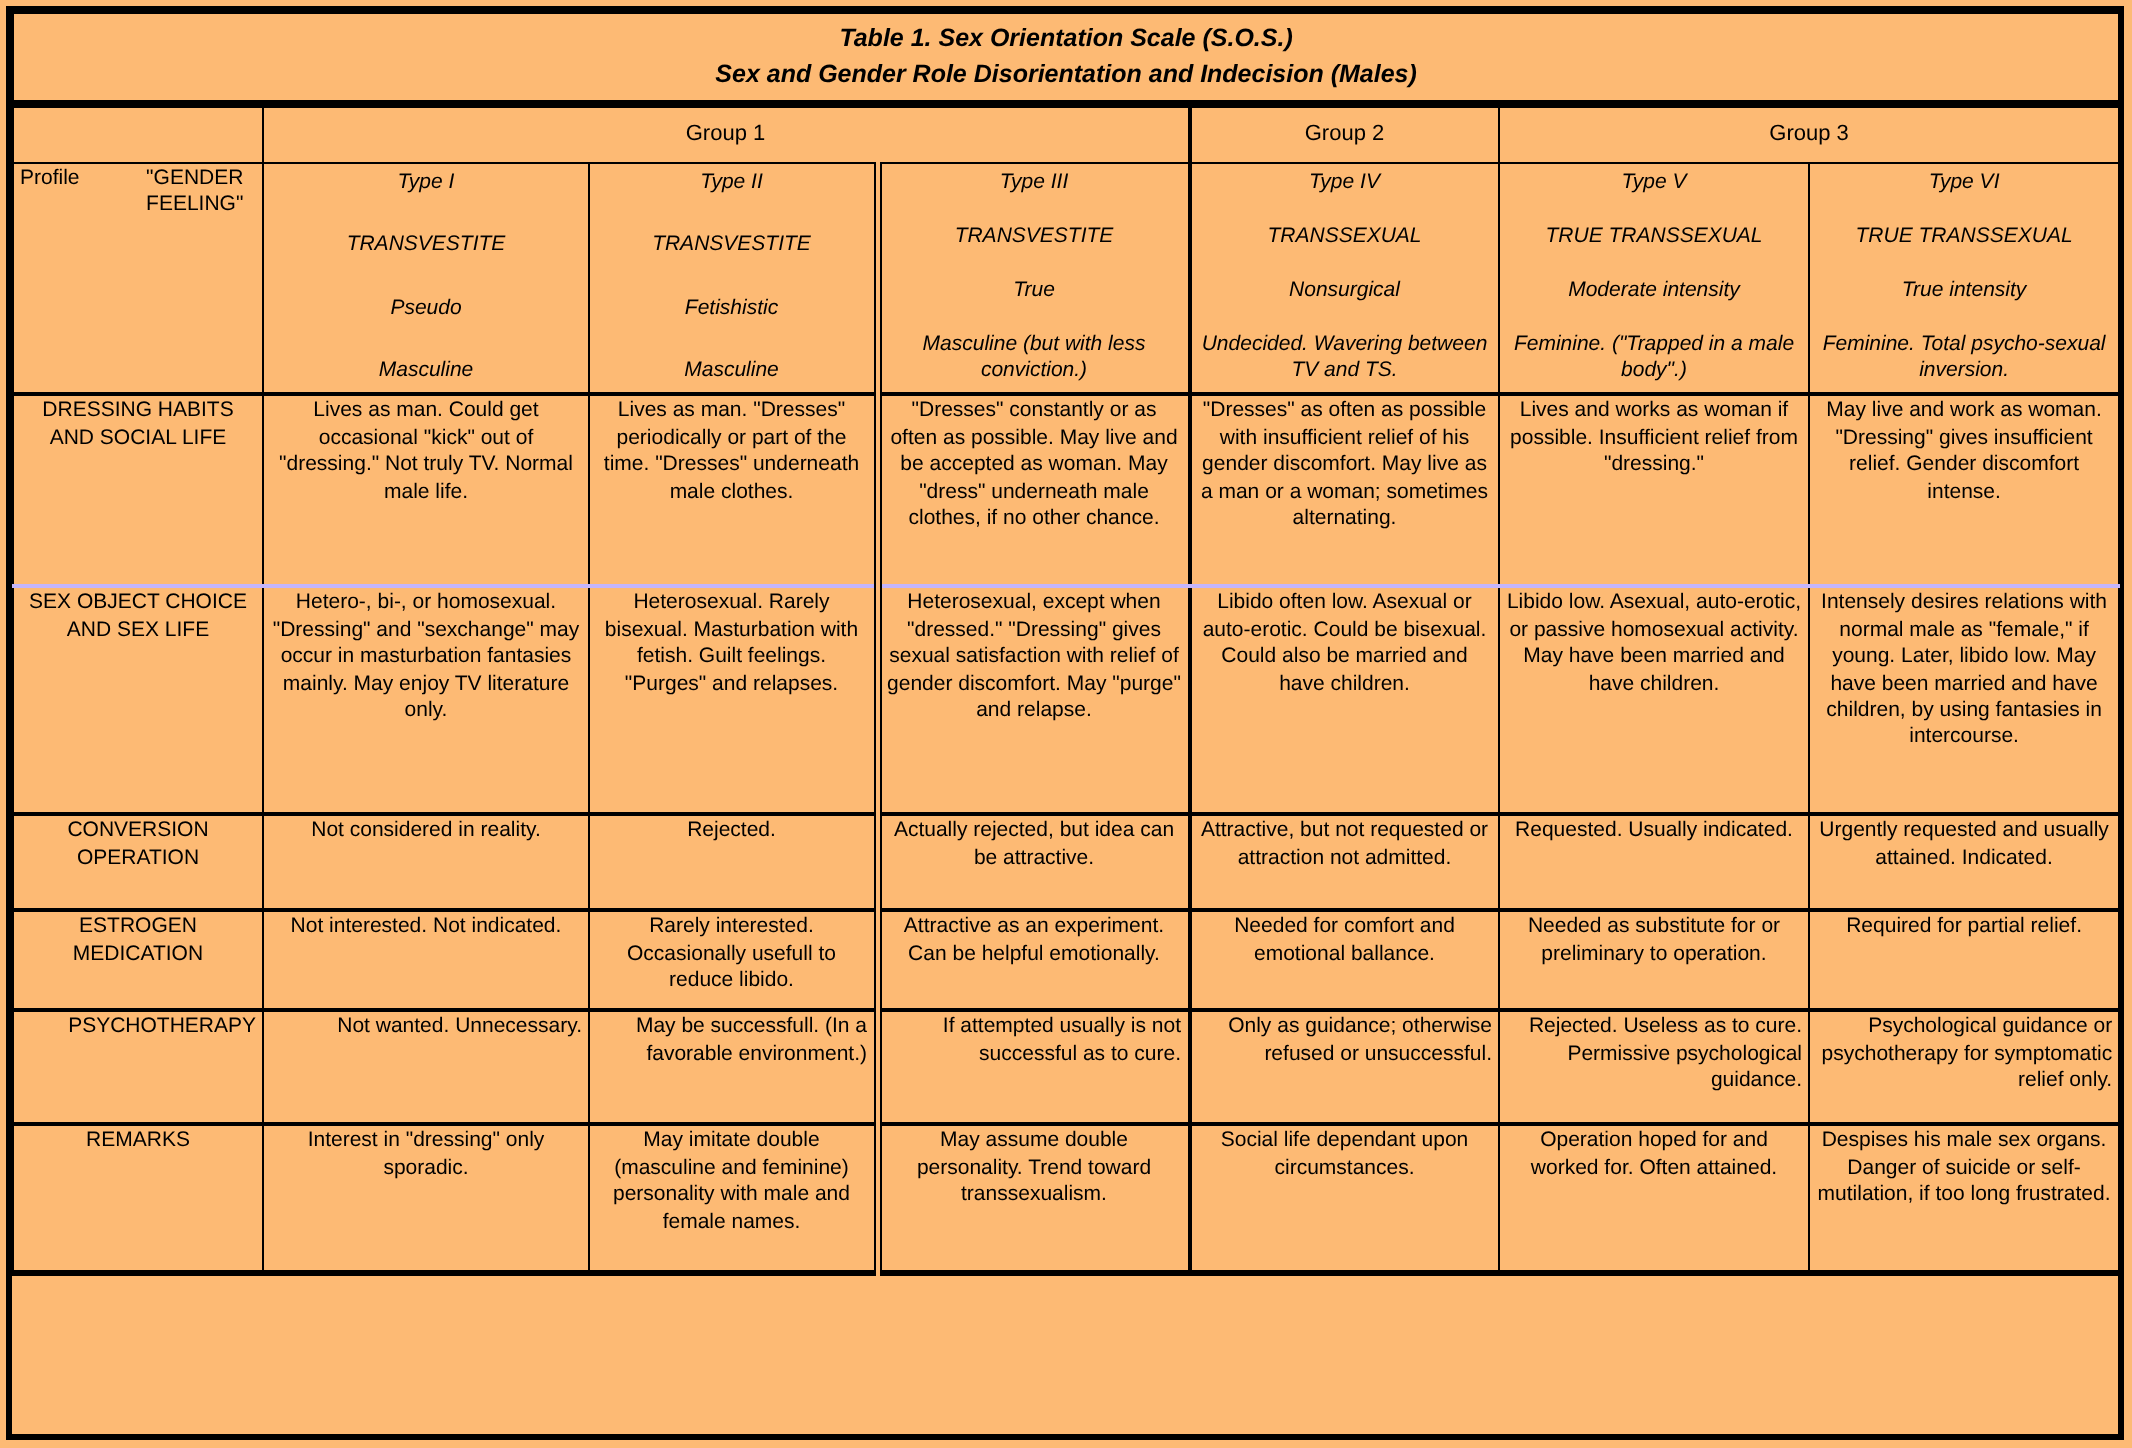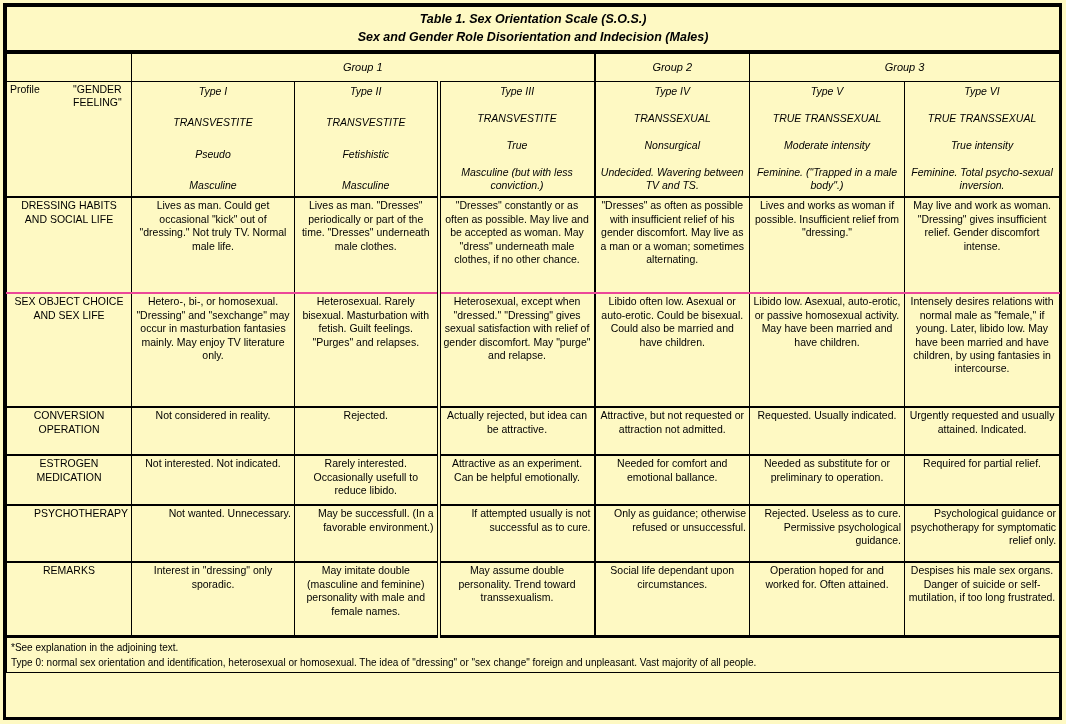--- a/index.html
+++ b/index.html
@@ -1,27 +1,27 @@
 <!DOCTYPE html>
 <html><head>
 <meta charset="utf-8">
 <style>
   html,body { margin:0; padding:0; background:#fff; }
   body { font-family: "Liberation Sans", sans-serif; color:#000; }
-  .page { position:relative; width:1066px; height:724px; background:#fef9c3; box-sizing:border-box; }
+  .page { position:relative; width:1066px; height:724px; background:#fdba74; box-sizing:border-box; }
   .frame { position:absolute; left:3px; top:3px; width:1059px; height:717px; box-sizing:border-box; border:3px solid #000; }
   table.sos { border-collapse:collapse; table-layout:fixed; width:1053px; }
   td { border:1px solid #000; padding:1px 3px; text-align:center; font-size:10.5px; line-height:1.28; vertical-align:top; box-sizing:border-box; overflow:hidden; }
   tr.title-row td { border-bottom:4px solid #000; padding:3px 2px 4px 2px; vertical-align:middle; }
   .title-line { font-size:12.5px; font-weight:bold; font-style:italic; line-height:1.45; }
-  tr.group-row td { height:29px; vertical-align:middle; font-size:11px;font-style:italic; }
+  tr.group-row td { height:29px; vertical-align:middle; font-size:11px; }
   tr.profile-row td { height:116px; border-bottom:2px solid #000; }
   .pcell { display:flex; flex-direction:column; justify-content:space-between; height:108px; padding-top:2px;font-style:italic; }
   .plabel { display:flex; flex-direction:row; justify-content:center; gap:27px; height:108px; }
-  tr.r-dressing td { height:96px; border-bottom:2px solid #ec4899; }
+  tr.r-dressing td { height:96px; border-bottom:2px solid #c4b5fd; }
   tr.r-sexobject td { height:114px; border-bottom:2px solid #000; }
   tr.r-kinsey td { height:27px; vertical-align:middle; border-bottom:3px solid #000; }
   tr.r-conversion td { height:48px; border-bottom:2px solid #000; }
   tr.r-estrogen td { height:50px; border-bottom:2px solid #000; }
   tr.r-psycho td { height:57px; border-bottom:2px solid #000;text-align:right; }
   tr.r-remarks td { height:74px; border-bottom:3px solid #000; }
   tr.footer-row td { text-align:left; vertical-align:top; font-size:10px; line-height:1.5; padding:2px 4px; }
   td.dbl { border-left:4px double #000; }
   td.g2l { border-left:2px solid #000; }
 </style>
@@ -167,22 +167,16 @@
       <tr class="r-remarks">
         <td>REMARKS</td>
         <td>Interest in "dressing" only sporadic.</td>
         <td>May imitate double (masculine and feminine) personality with male and female names.</td>
         <td class="dbl">May assume double personality. Trend toward transsexualism.</td>
         <td class="g2l">Social life dependant upon circumstances.</td>
         <td>Operation hoped for and worked for. Often attained.</td>
         <td>Despises his male sex organs. Danger of suicide or self-mutilation, if too long frustrated.</td>
       </tr>
 
-      <tr class="footer-row">
-        <td colspan="7">
-          <div>*See explanation in the adjoining text.</div>
-          <div>Type 0: normal sex orientation and identification, heterosexual or homosexual. The idea of "dressing" or "sex change" foreign and unpleasant. Vast majority of all people.</div>
-        </td>
-      </tr>
     </tbody>
       </table>
   </div>
 </div>
 
 </body></html>

